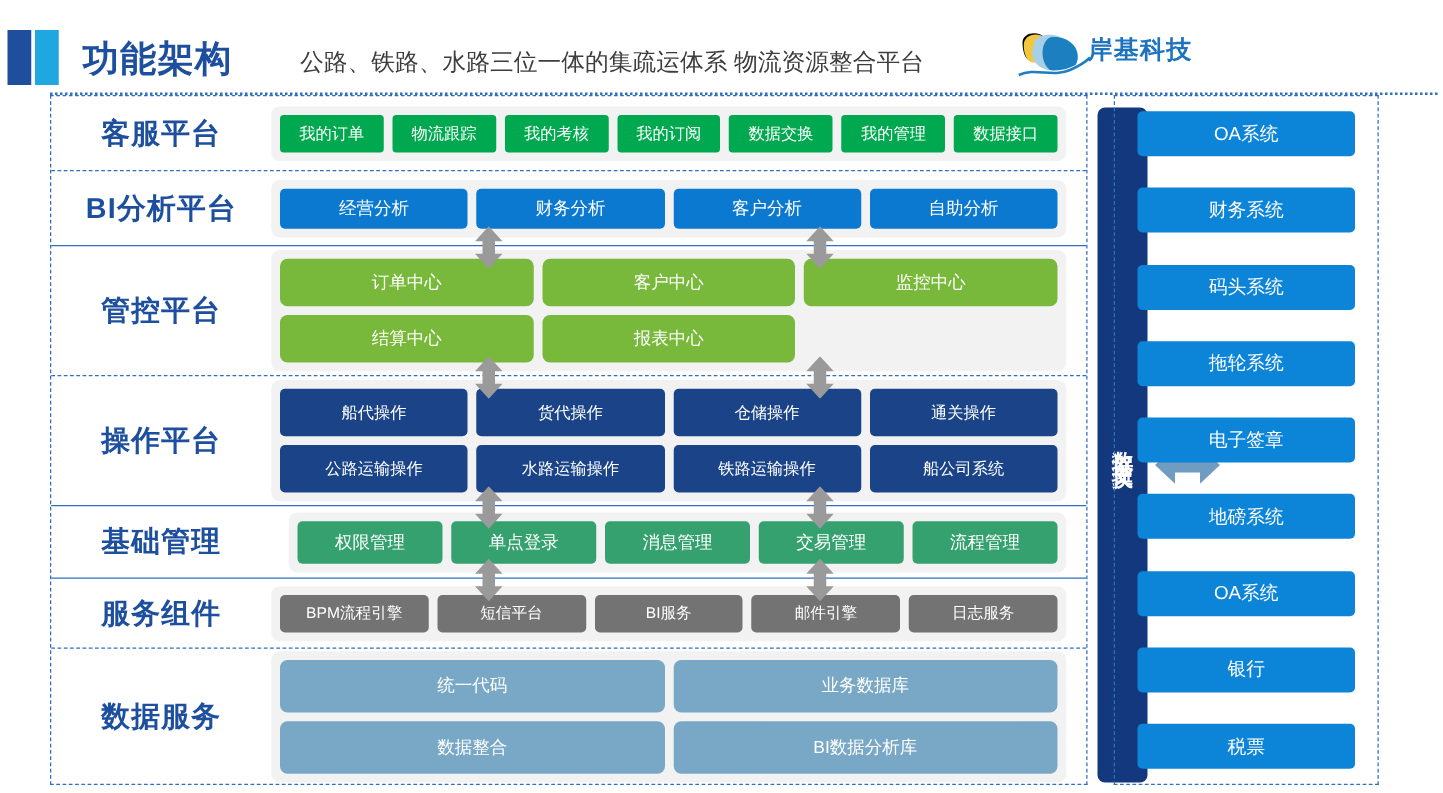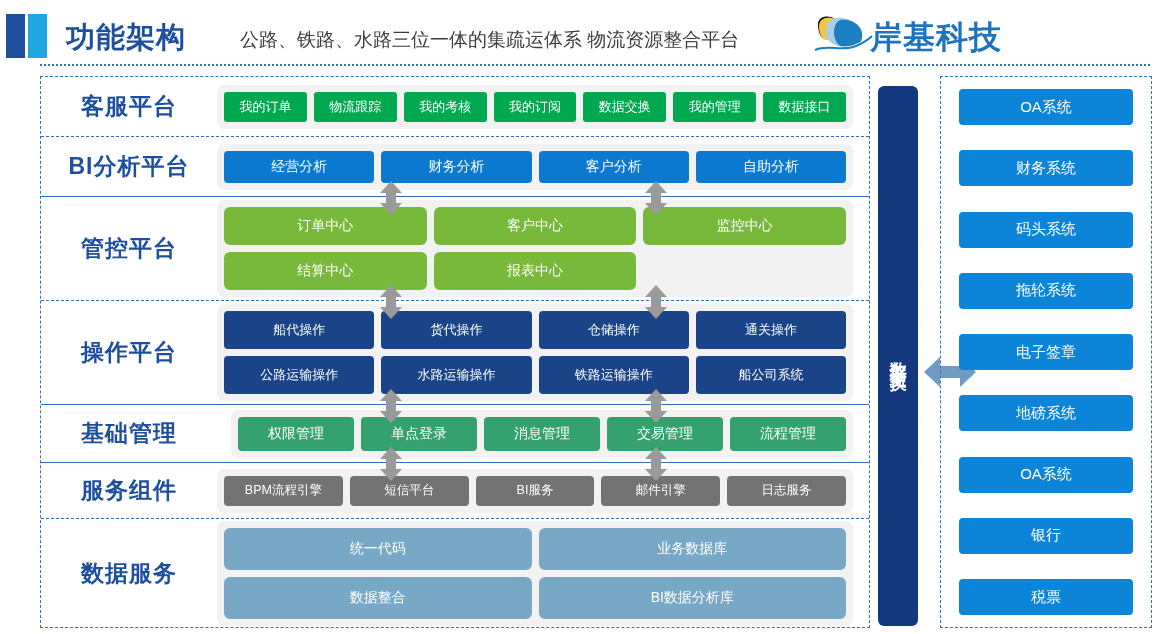--- a/index.html
+++ b/index.html
@@ -5,37 +5,37 @@
   html,body{margin:0;padding:0;}
   body{
     width:1154px;height:634px;
     background:#ffffff;
     font-family:"Liberation Sans","DejaVu Sans",sans-serif;
     overflow:hidden;
     position:relative;
   }
 
   
-  .header{position:absolute;left:0;top:0;width:1004px;height:68px;}
+  .header{position:absolute;left:0;top:10px;width:1004px;height:68px;}
   .hdr-bar1{position:absolute;left:6px;top:14px;width:19px;height:44px;background:#1f4e9c;}
   .hdr-bar2{position:absolute;left:28px;top:14px;width:19px;height:44px;background:#1fa8e0;}
   .hdr-title{
     position:absolute;left:66px;top:18px;
     font-size:29px;font-weight:bold;color:#1d4f9e;letter-spacing:1px;
     white-space:nowrap;
   }
   .hdr-sub{
     position:absolute;left:240px;top:27px;
     font-size:19px;color:#3d3d3d;white-space:nowrap;
   }
   .logo{position:absolute;right:4px;top:12px;width:186px;height:48px;}
   .logo-mark{position:absolute;left:0;top:2px;width:60px;height:44px;}
   .logo-text{
     position:absolute;left:56px;top:4px;
-    font-size:32px;font-weight:bold;color:#1d73bd;letter-spacing:1px;
+    font-size:20px;font-weight:bold;color:#1d73bd;letter-spacing:1px;
     white-space:nowrap;
   }
   .hdr-rule{position:absolute;left:40px;top:64px;width:1110px;height:0;border-top:2px dotted #2f6fc0;}
 
   
   .arch{
     position:absolute;left:40px;top:76px;width:830px;height:552px;
     border:1px dashed #2f6fc0;box-sizing:border-box;background:#ffffff;
   }
   .row{position:relative;box-sizing:border-box;width:100%;display:flex;align-items:center;}
@@ -78,21 +78,21 @@
     background:#14387e;border-radius:6px;
     display:flex;align-items:center;justify-content:center;
   }
   .exchange-text{
     color:#ffffff;font-size:17px;font-weight:bold;line-height:1.25;
     writing-mode:vertical-rl;letter-spacing:4px;white-space:nowrap;
   }
   .xarrow{position:absolute;left:924px;top:353px;width:52px;height:38px;}
 
   .ext{
-    position:absolute;left:940px;top:76px;width:212px;height:552px;
+    position:absolute;left:891px;top:76px;width:212px;height:552px;
     border:1px dashed #2f6fc0;box-sizing:border-box;
     padding:12px 18px;display:flex;flex-direction:column;
     justify-content:space-between;align-items:stretch;
   }
   .ext-chip{
     background:#0c84d8;color:#ffffff;border-radius:4px;height:36px;
     display:flex;align-items:center;justify-content:center;
     font-size:15px;white-space:nowrap;
   }
 </style>

